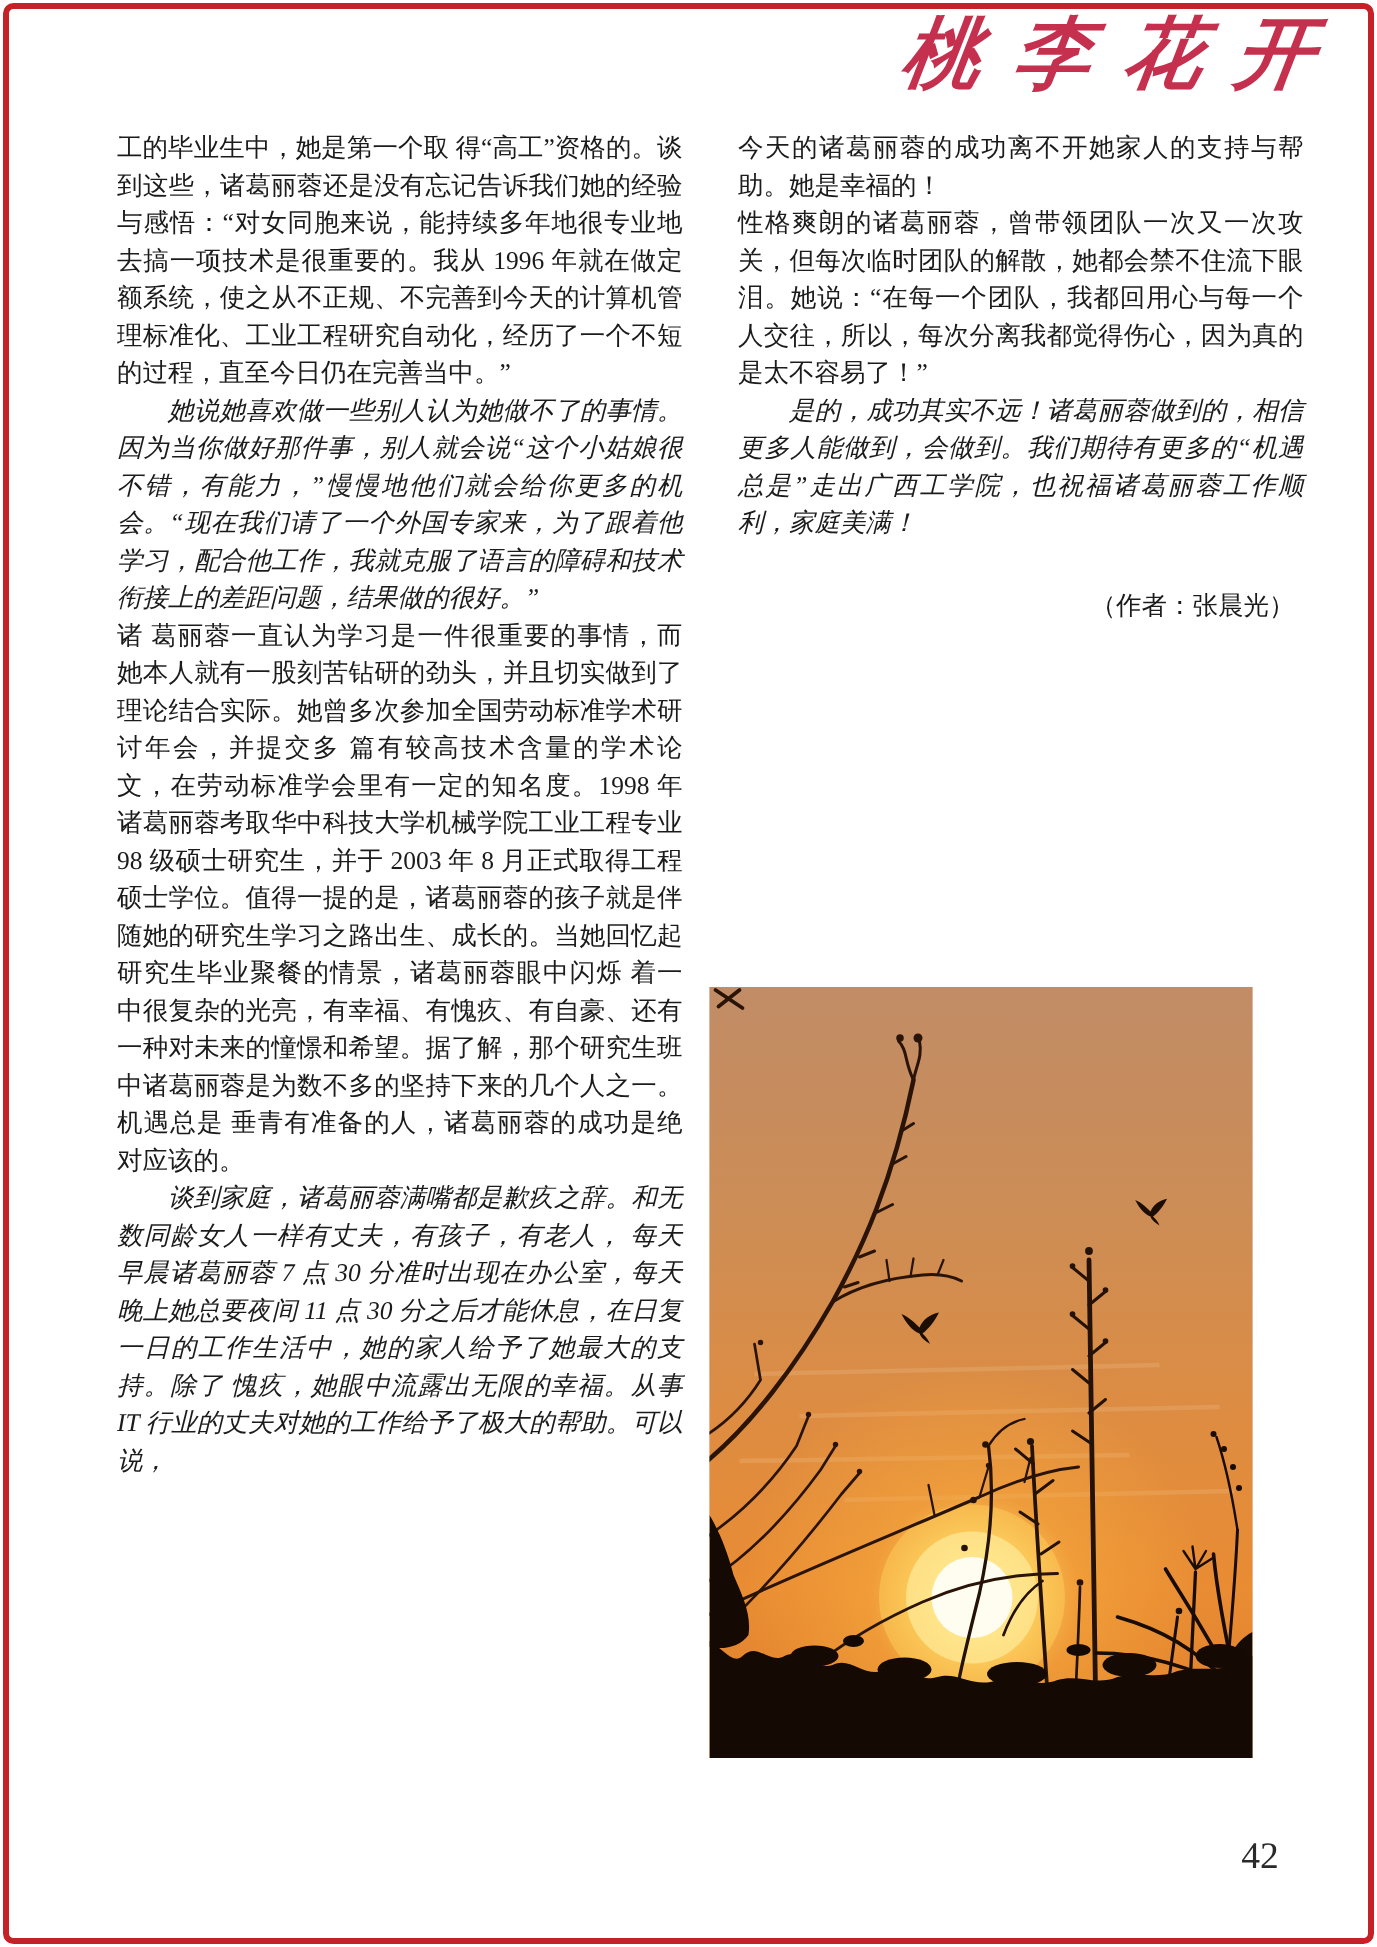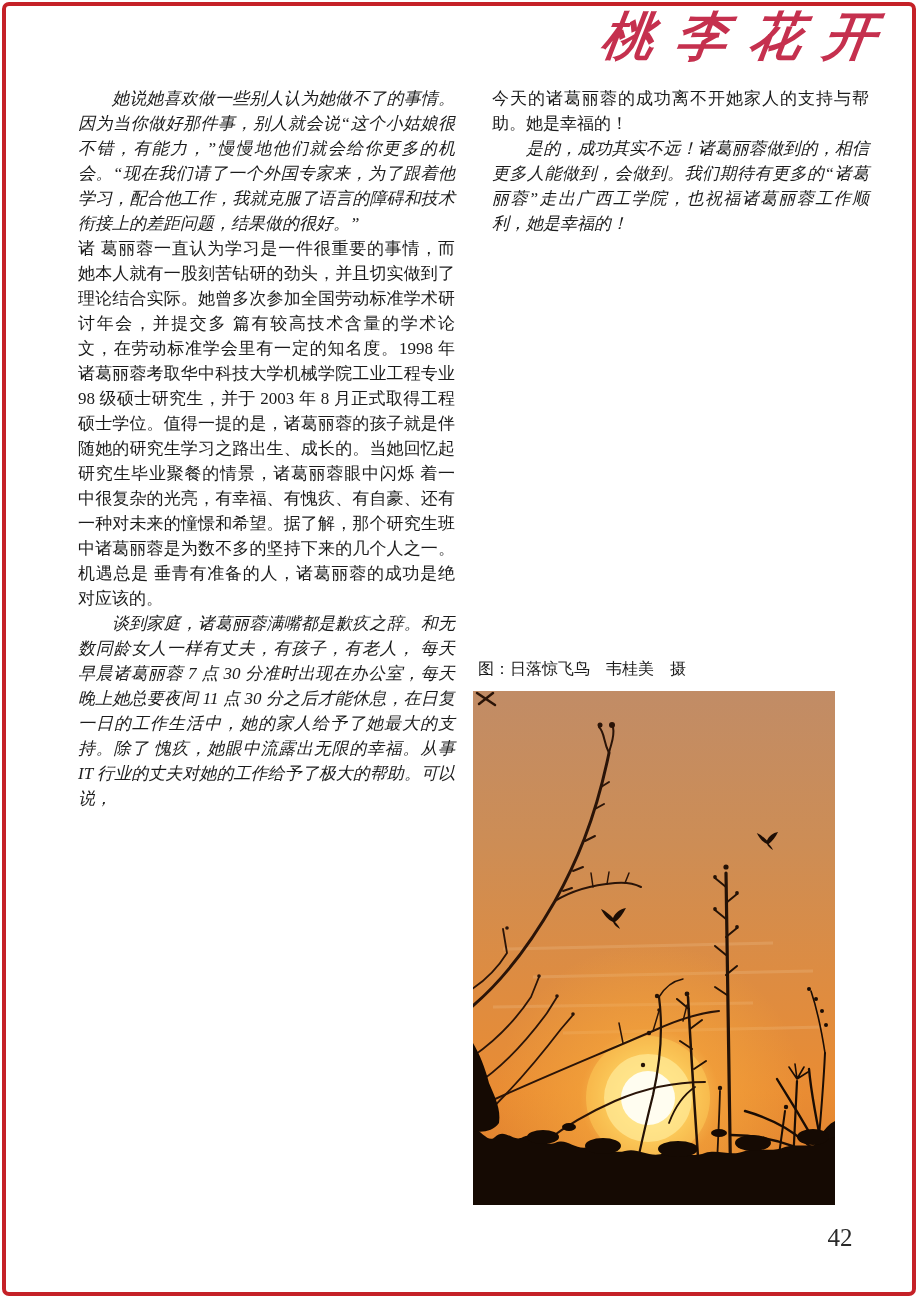--- a/index.html
+++ b/index.html
@@ -34,32 +34,34 @@
   }
 </style>
 </head>
 <body>
 
 <div class="page-frame"></div>
 
 <div class="logo">桃李花开</div>
 
 <div class="col col-left">
+  <p>工的毕业生中，她是第一个取 得“高工”资格的。谈到这些，诸葛丽蓉还是没有忘记告诉我们她的经验与感悟：“对女同胞来说，能持续多年地很专业地去搞一项技术是很重要的。我从 1996 年就在做定额系统，使之从不正规、不完善到今天的计算机管理标准化、工业工程研究自动化，经历了一个不短的过程，直至今日仍在完善当中。”</p>
   <p class="indent gap">她说她喜欢做一些别人认为她做不了的事情。因为当你做好那件事，别人就会说“这个小姑娘很不错，有能力，”慢慢地他们就会给你更多的机会。“现在我们请了一个外国专家来，为了跟着他学习，配合他工作，我就克服了语言的障碍和技术衔接上的差距问题，结果做的很好。”</p>
   <p>诸 葛丽蓉一直认为学习是一件很重要的事情，而她本人就有一股刻苦钻研的劲头，并且切实做到了理论结合实际。她曾多次参加全国劳动标准学术研讨年会，并提交多 篇有较高技术含量的学术论文，在劳动标准学会里有一定的知名度。1998 年诸葛丽蓉考取华中科技大学机械学院工业工程专业 98 级硕士研究生，并于 2003 年 8 月正式取得工程硕士学位。值得一提的是，诸葛丽蓉的孩子就是伴随她的研究生学习之路出生、成长的。当她回忆起研究生毕业聚餐的情景，诸葛丽蓉眼中闪烁 着一中很复杂的光亮，有幸福、有愧疚、有自豪、还有一种对未来的憧憬和希望。据了解，那个研究生班中诸葛丽蓉是为数不多的坚持下来的几个人之一。机遇总是 垂青有准备的人，诸葛丽蓉的成功是绝对应该的。</p>
   <p class="indent gap">谈到家庭，诸葛丽蓉满嘴都是歉疚之辞。和无数同龄女人一样有丈夫，有孩子，有老人， 每天早晨诸葛丽蓉 7 点 30 分准时出现在办公室，每天晚上她总要夜间 11 点 30 分之后才能休息，在日复一日的工作生活中，她的家人给予了她最大的支持。除了 愧疚，她眼中流露出无限的幸福。从事 IT 行业的丈夫对她的工作给予了极大的帮助。可以说，</p>
 </div>
 
 <div class="col col-right">
   <p>今天的诸葛丽蓉的成功离不开她家人的支持与帮助。她是幸福的！</p>
-  <p class="indent gap">是的，成功其实不远！诸葛丽蓉做到的，相信更多人能做到，会做到。我们期待有更多的“诸葛丽蓉”走出广西工学院，也祝福诸葛丽蓉工作顺利，她是幸福的！</p>
+  <p>性格爽朗的诸葛丽蓉，曾带领团队一次又一次攻关，但每次临时团队的解散，她都会禁不住流下眼泪。她说：“在每一个团队，我都回用心与每一个人交往，所以，每次分离我都觉得伤心，因为真的是太不容易了！”</p>
+  <p class="indent gap">是的，成功其实不远！诸葛丽蓉做到的，相信更多人能做到，会做到。我们期待有更多的“机遇总是”走出广西工学院，也祝福诸葛丽蓉工作顺利，家庭美满！</p>
+  <p class="author">（作者：张晨光）</p>
 </div>
 
 <div class="figure">
-  <p class="caption">图：日落惊飞鸟　韦桂美　摄</p>
 
   <svg class="photo" viewBox="0 0 362 514" role="img" aria-label="sunset sky, low sun among silhouetted branches, flower stalks, palm fronds and two flying birds">
     <defs>
       <linearGradient id="sky" x1="0" y1="0" x2="0" y2="1">
         <stop offset="0" stop-color="#c18c66"></stop>
         <stop offset="0.30" stop-color="#cd8d55"></stop>
         <stop offset="0.55" stop-color="#dd8c42"></stop>
         <stop offset="0.78" stop-color="#e98c33"></stop>
         <stop offset="1" stop-color="#dd7e2c"></stop>
       </linearGradient>

